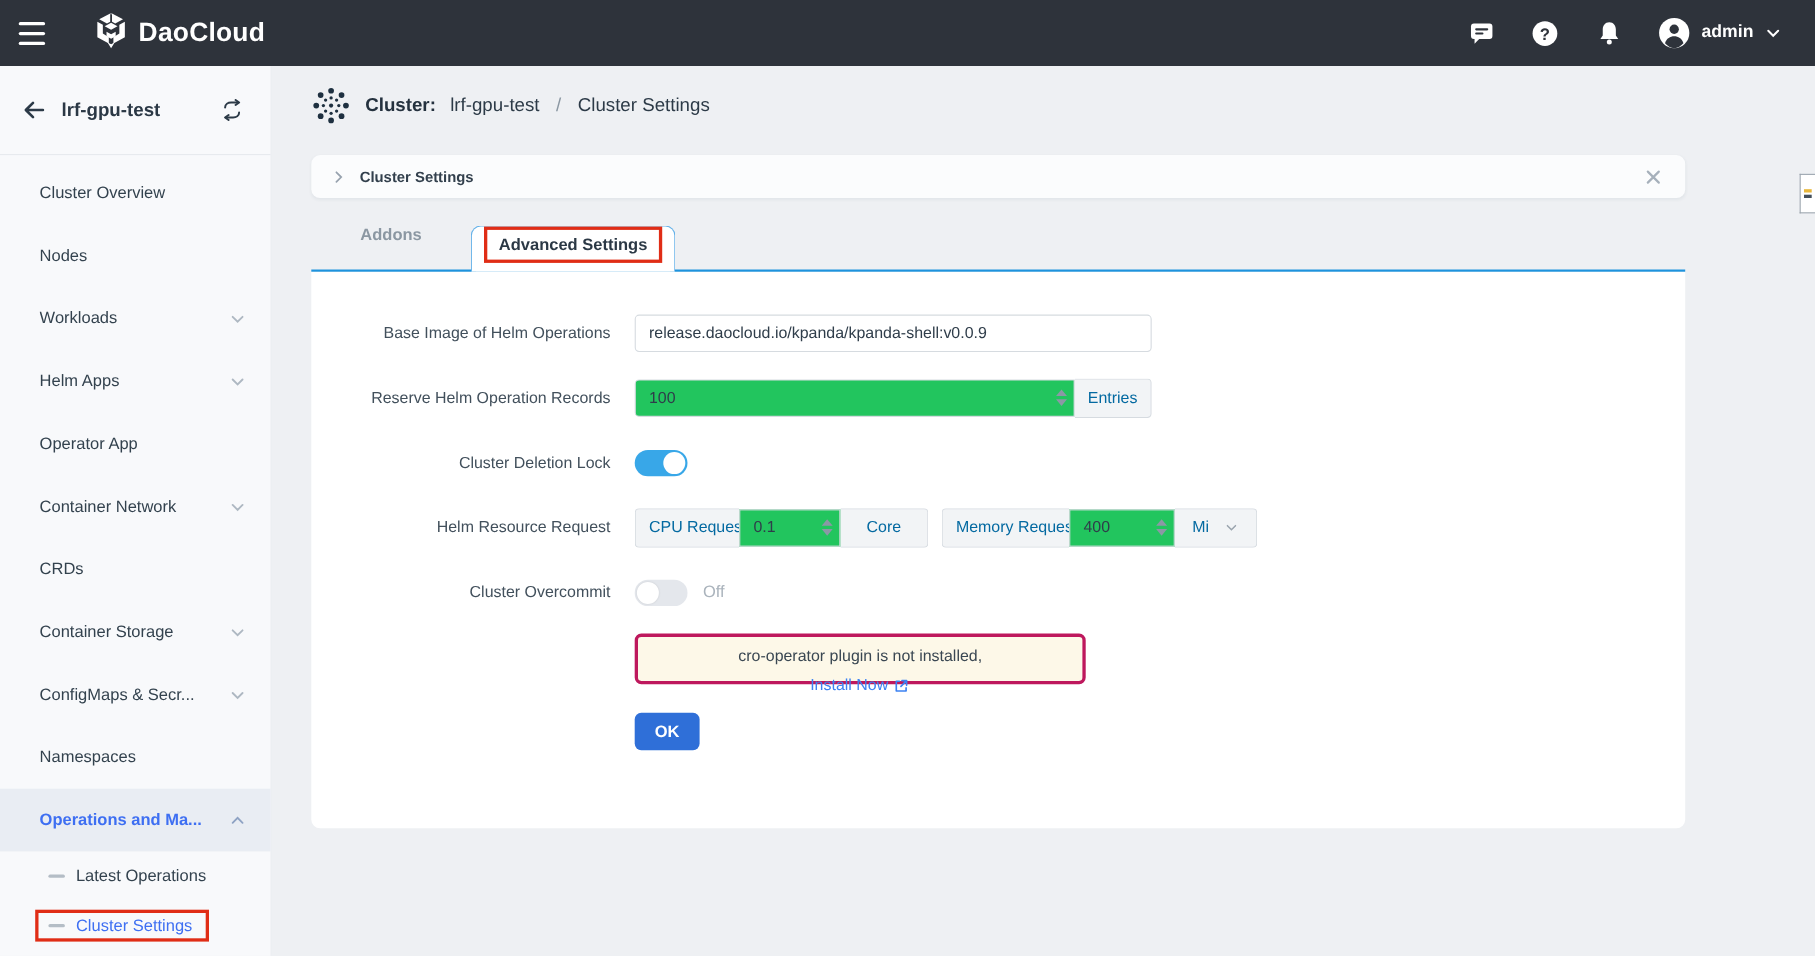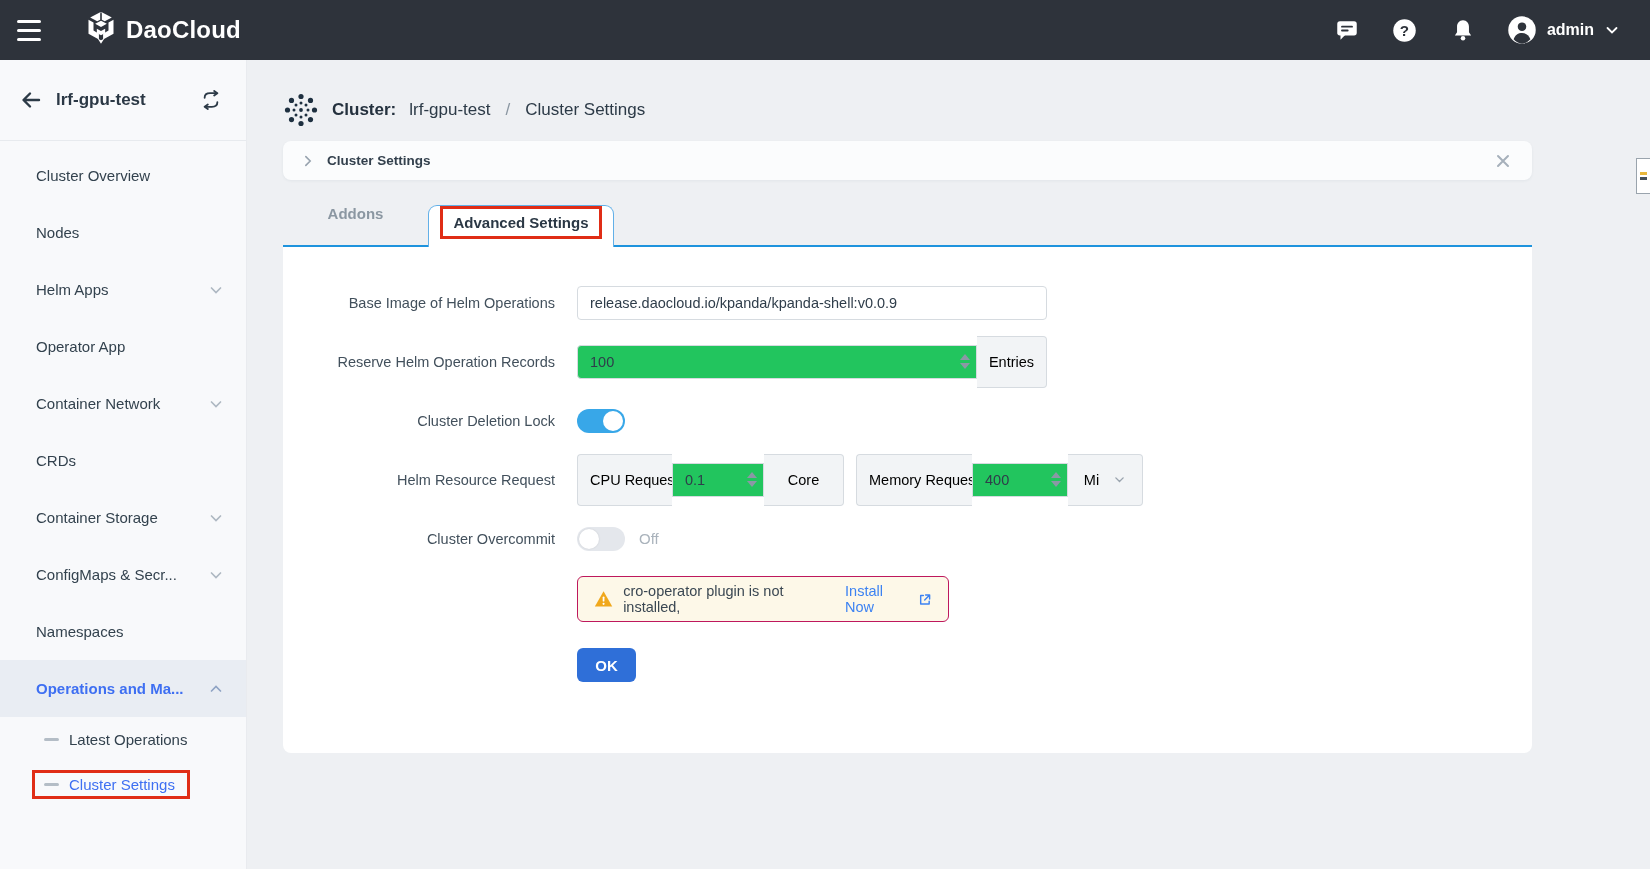--- a/index.html
+++ b/index.html
@@ -34,21 +34,21 @@
   .nav-item.active { background:#e9edf3; color:#3e6ff2; }
   .nav-item.active .lbl { font-weight:600; }
   .sub-item { height:45px; display:flex; align-items:center; padding-left:44px; font-size:15px; color:#33424e; cursor:pointer; }
   .dash { width:15px; height:3px; border-radius:2px; background:#b4bdc6; margin-right:10px; flex:none; }
   .sub-item.active { color:#3e6ff2; }
   .red-wrap { display:inline-flex; align-items:center; border:3px solid #e02d16; padding:3px 12px 3px 9px; }
   .sub-item .red-wrap { margin-left:-12px; }
 
   
   .main { position:absolute; left:247px; top:60px; width:1403px; height:809px; }
-  .crumb { position:absolute; left:36px; top:32px; display:flex; align-items:center; gap:13px; }
+  .crumb { position:absolute; left:36px; top:18px; display:flex; align-items:center; gap:13px; }
   .crumb-title { font-size:17px; font-weight:700; color:#24313e; }
   .crumb-txt { font-size:17px; color:#2c3a47; }
   .crumb-sep { font-size:17px; color:#8b97a2; margin:0 2px; }
 
   .collapse-bar { position:absolute; left:36px; top:81px; width:1249px; height:39px;
     background:#fbfcfd; border-radius:8px; box-shadow:0 1px 3px rgba(40,60,90,.06);
     display:flex; align-items:center; padding:0 18px; }
   .collapse-bar .title { font-size:13.5px; font-weight:700; color:#33404d; margin-left:12px; }
   .close-x { margin-left:auto; width:22px; height:22px; display:flex; align-items:center; justify-content:center; cursor:pointer; }
 
@@ -82,32 +82,32 @@
   
   .num-wrap { position:relative; height:34px; border:1px solid #d6dbe0; border-radius:4px 0 0 4px; background:#22c55e; }
   .num-wrap input { width:100%; height:100%; border:none; background:transparent; padding:0 26px 0 12px;
     font-size:14.5px; color:#2f3d4a; font-family:"Liberation Sans","DejaVu Sans",sans-serif; }
   .spinner { position:absolute; right:6px; top:0; height:100%; display:flex; flex-direction:column;
     justify-content:center; gap:3px; cursor:pointer; }
   .spinner i { display:block; width:0; height:0; border-left:5px solid transparent; border-right:5px solid transparent; }
   .spinner .up { border-bottom:6px solid #8b98a5; }
   .spinner .dn { border-top:6px solid #8b98a5; }
 
-  .affix { height:52px; display:flex; align-items:center; justify-content:center;
-    background:#f2f4f6; border:1px solid #d6dbe0; color:#000000; font-size:14.5px; }
+  .affix { height:36px; display:flex; align-items:center; justify-content:center;
+    background:#f2f4f6; border:1px solid #d6dbe0; color:#0369a1; font-size:14.5px; }
   .affix.suffix { border-left:none; border-radius:0 4px 4px 0; }
   .affix.prefix { border-right:none; border-radius:4px 0 0 4px; overflow:hidden; white-space:nowrap; justify-content:flex-start; padding-left:12px; }
   .unit-select { gap:14px; cursor:pointer; }
 
   .group { display:flex; align-items:center; }
   .group + .group { margin-left:12px; }
 
   
-  .warn { margin:8px 0 0 294px; width:372px; height:46px; background:#fdf8e8;
-    border:1px solid #be185d; border-radius:6px; display:flex; align-items:center; padding:0 16px; gap:10px; }
+  .warn { margin:8px 0 0 294px; width:410px; height:46px; background:#fdf8e8;
+    border:3px solid #be185d; border-radius:6px; display:flex; align-items:center; padding:0 16px; gap:10px;flex-direction:column; }
   .warn-text { font-size:14.5px; color:#3a4752; }
   .warn-link { font-size:14.5px; color:#3c82f2; cursor:pointer; display:inline-flex; align-items:center; gap:5px; }
 
   .ok-btn { margin:26px 0 0 294px; width:59px; height:34px; background:#2f6fd8; border:none;
     border-radius:6px; color:#fff; font-size:15px; font-weight:600; cursor:pointer;
     font-family:"Liberation Sans","DejaVu Sans",sans-serif; }
 
   
   .edge-widget { position:absolute; right:0; top:158px; width:14px; height:36px;
     background:#fff; border:1px solid #9aa4ad; border-right:none; z-index:40;
@@ -193,20 +193,26 @@
       </svg>
     </span>
   </div>
   <div class="side-divider"></div>
 
   <div class="nav-item">
       <span class="lbl">Cluster Overview</span>
     </div>
   <div class="nav-item">
       <span class="lbl">Nodes</span>
+    </div>
+  <div class="nav-item">
+      <span class="lbl">Workloads</span>
+    <svg width="16" height="16" viewBox="0 0 16 16">
+        <path d="M3.5 6 L8 10.5 L12.5 6" stroke="#aeb8c2" stroke-width="1.7" fill="none" stroke-linecap="round"></path>
+      </svg>
     </div>
   <div class="nav-item">
       <span class="lbl">Helm Apps</span>
     <svg width="16" height="16" viewBox="0 0 16 16">
         <path d="M3.5 6 L8 10.5 L12.5 6" stroke="#aeb8c2" stroke-width="1.7" fill="none" stroke-linecap="round"></path>
       </svg>
     </div>
   <div class="nav-item">
       <span class="lbl">Operator App</span>
     </div>

